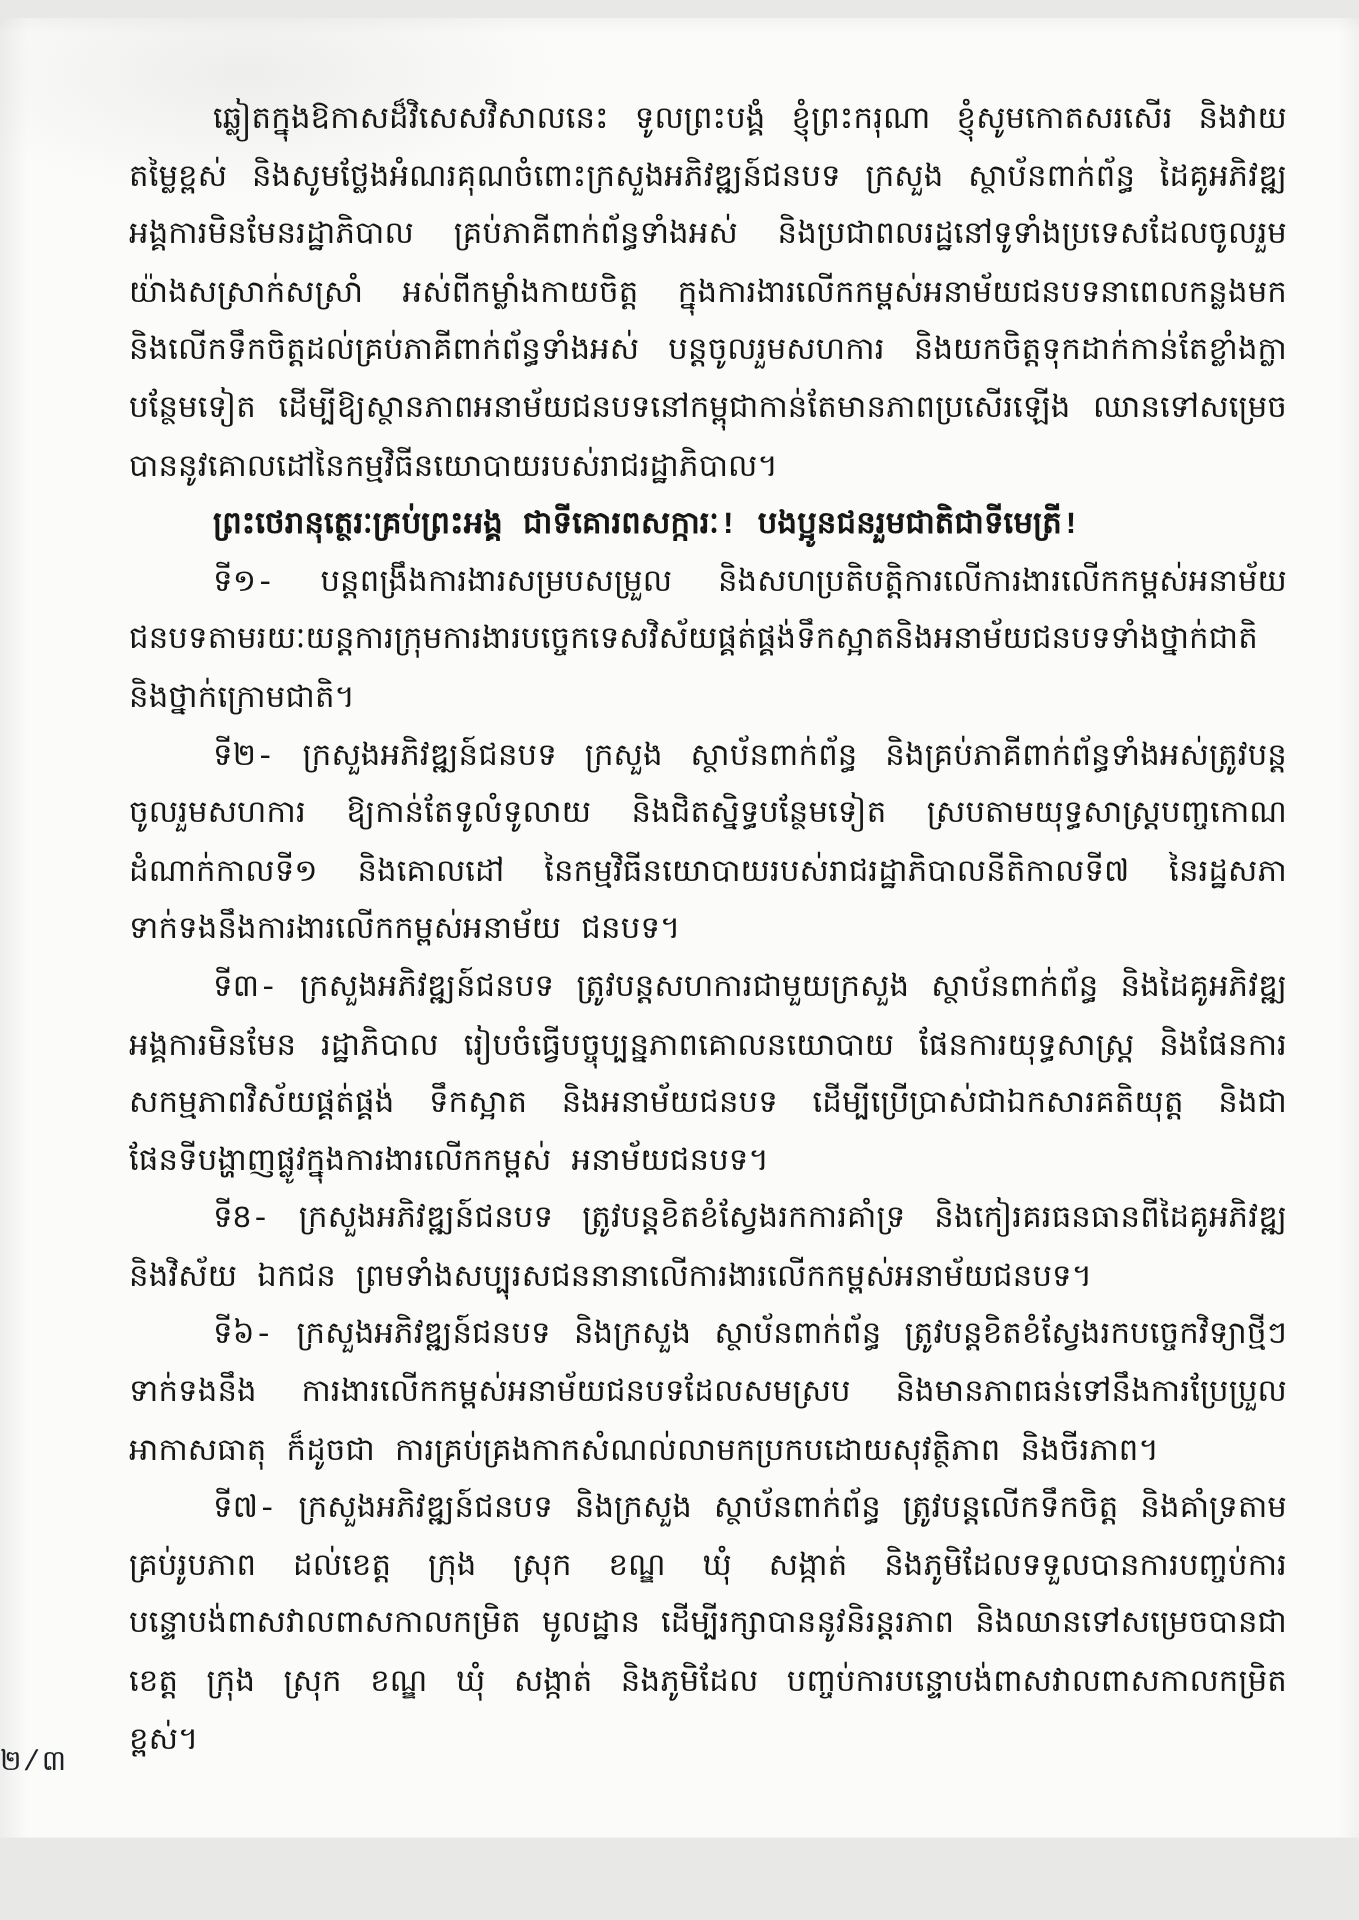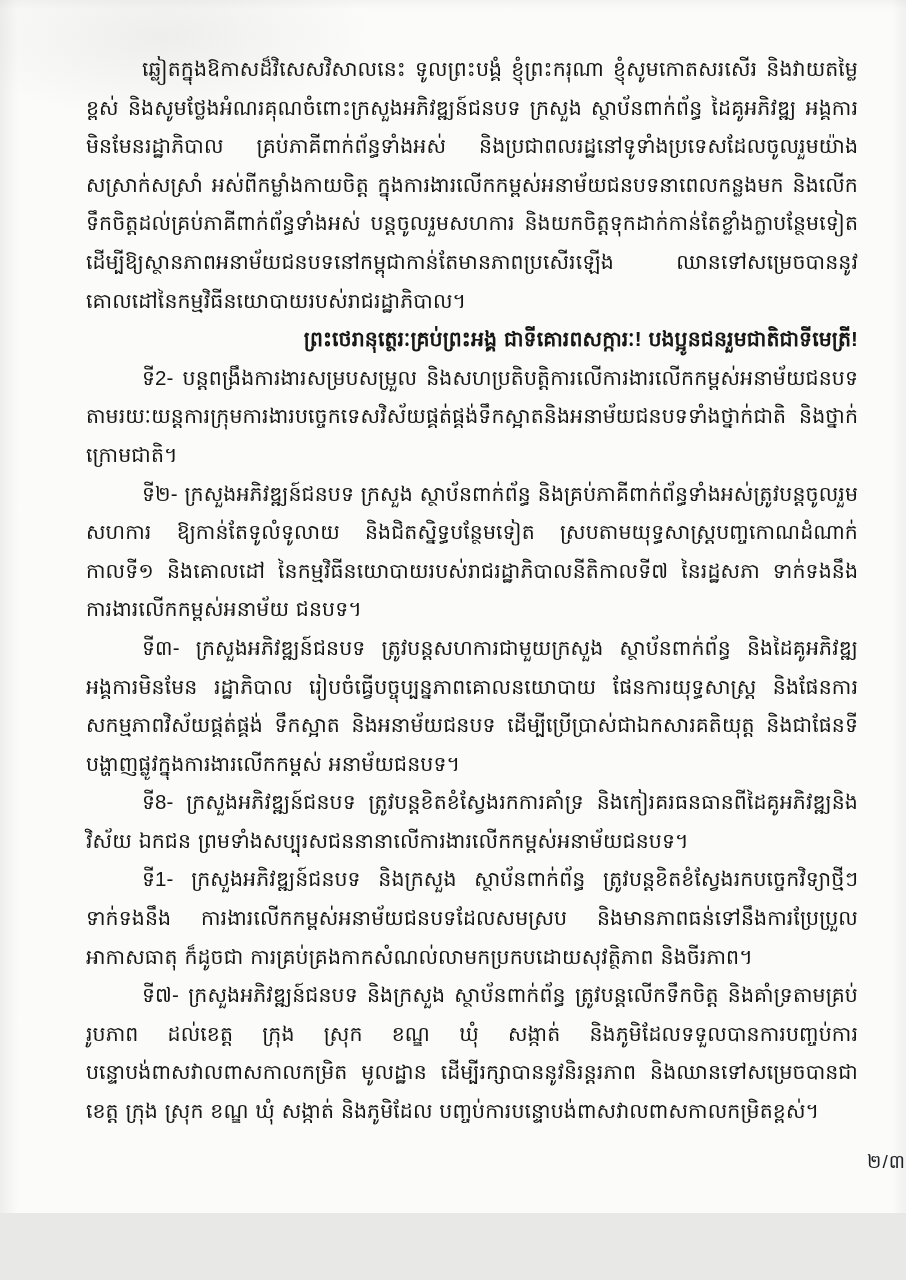--- a/index.html
+++ b/index.html
@@ -4,74 +4,74 @@
 <style>
   html, body {
     margin: 0;
     padding: 0;
     background: #e8e8e6;
   }
   .page {
     position: relative;
     width: 906px;
     height: 1213px;
-    margin: 0 auto;
+    margin: 12px auto;
     background:
       radial-gradient(ellipse 300px 120px at 18% 3%, rgba(120,120,118,0.10), rgba(0,0,0,0) 70%),
       linear-gradient(90deg, rgba(140,140,138,0.12) 0px, rgba(0,0,0,0) 18px),
       linear-gradient(270deg, rgba(150,150,148,0.10) 0px, rgba(0,0,0,0) 14px),
       linear-gradient(180deg, rgba(150,150,148,0.08) 0px, rgba(0,0,0,0) 10px),
       #fbfbfa;
     overflow: hidden;
-    font-family: Liberation Sans, sans-serif;
+    font-family: Liberation Mono, monospace;
     color: #161616;
   }
   .content {
     position: absolute;
     top: 50px;
     left: 86px;
     width: 772px;
   }
   .para {
     margin: 0;
     font-size: 20.5px;
     line-height: 38.6px;
     text-align: justify;
     text-indent: 56px;
     letter-spacing: 0.1px;
     word-spacing: 1px;
   }
   .para.heading {
     font-weight: bold;
-    text-align: right;
+    text-align: left;
   }
   .footer {
     position: absolute;
     bottom: 36px;
     left: 0;
     width: 100%;
-    text-align: right;
+    text-align: left;
   }
   .page-number {
     font-size: 19px;
     color: #1d2126;
     letter-spacing: 1px;
   }
 </style>
 </head>
 <body>
 
 <div class="page">
   <div class="content">
     <p class="para">ឆ្លៀតក្នុងឱកាសដ៏វិសេសវិសាលនេះ ទូលព្រះបង្គំ ខ្ញុំព្រះករុណា ខ្ញុំសូមកោតសរសើរ និងវាយតម្លៃខ្ពស់ និងសូមថ្លែងអំណរគុណចំពោះក្រសួងអភិវឌ្ឍន៍ជនបទ ក្រសួង ស្ថាប័នពាក់ព័ន្ធ ដៃគូអភិវឌ្ឍ អង្គការមិនមែនរដ្ឋាភិបាល គ្រប់ភាគីពាក់ព័ន្ធទាំងអស់ និងប្រជាពលរដ្ឋនៅទូទាំងប្រទេសដែលចូលរួមយ៉ាងសស្រាក់សស្រាំ អស់ពីកម្លាំងកាយចិត្ត ក្នុងការងារលើកកម្ពស់អនាម័យជនបទនាពេលកន្លងមក និងលើកទឹកចិត្តដល់គ្រប់ភាគីពាក់ព័ន្ធទាំងអស់ បន្តចូលរួមសហការ និងយកចិត្តទុកដាក់កាន់តែខ្លាំងក្លាបន្ថែមទៀត ដើម្បីឱ្យស្ថានភាពអនាម័យជនបទនៅកម្ពុជាកាន់តែមានភាពប្រសើរឡើង ឈានទៅសម្រេចបាននូវគោលដៅនៃកម្មវិធីនយោបាយរបស់រាជរដ្ឋាភិបាល។</p>
     <p class="para heading">ព្រះថេរានុត្ថេរៈគ្រប់ព្រះអង្គ ជាទីគោរពសក្ការៈ! បងប្អូនជនរួមជាតិជាទីមេត្រី!</p>
-    <p class="para">ទី2- បន្តពង្រឹងការងារសម្របសម្រួល និងសហប្រតិបត្តិការលើការងារលើកកម្ពស់អនាម័យជនបទតាមរយៈយន្តការក្រុមការងារបច្ចេកទេសវិស័យផ្គត់ផ្គង់ទឹកស្អាតនិងអនាម័យជនបទទាំងថ្នាក់ជាតិ និងថ្នាក់ក្រោមជាតិ។</p>
+    <p class="para">ទី១- បន្តពង្រឹងការងារសម្របសម្រួល និងសហប្រតិបត្តិការលើការងារលើកកម្ពស់អនាម័យជនបទតាមរយៈយន្តការក្រុមការងារបច្ចេកទេសវិស័យផ្គត់ផ្គង់ទឹកស្អាតនិងអនាម័យជនបទទាំងថ្នាក់ជាតិ និងថ្នាក់ក្រោមជាតិ។</p>
     <p class="para">ទី២- ក្រសួងអភិវឌ្ឍន៍ជនបទ ក្រសួង ស្ថាប័នពាក់ព័ន្ធ និងគ្រប់ភាគីពាក់ព័ន្ធទាំងអស់ត្រូវបន្តចូលរួមសហការ ឱ្យកាន់តែទូលំទូលាយ និងជិតស្និទ្ធបន្ថែមទៀត ស្របតាមយុទ្ធសាស្ត្របញ្ចកោណដំណាក់កាលទី១ និងគោលដៅ នៃកម្មវិធីនយោបាយរបស់រាជរដ្ឋាភិបាលនីតិកាលទី៧ នៃរដ្ឋសភា ទាក់ទងនឹងការងារលើកកម្ពស់អនាម័យ ជនបទ។</p>
     <p class="para">ទី៣- ក្រសួងអភិវឌ្ឍន៍ជនបទ ត្រូវបន្តសហការជាមួយក្រសួង ស្ថាប័នពាក់ព័ន្ធ និងដៃគូអភិវឌ្ឍ អង្គការមិនមែន រដ្ឋាភិបាល រៀបចំធ្វើបច្ចុប្បន្នភាពគោលនយោបាយ ផែនការយុទ្ធសាស្ត្រ និងផែនការសកម្មភាពវិស័យផ្គត់ផ្គង់ ទឹកស្អាត និងអនាម័យជនបទ ដើម្បីប្រើប្រាស់ជាឯកសារគតិយុត្ត និងជាផែនទីបង្ហាញផ្លូវក្នុងការងារលើកកម្ពស់ អនាម័យជនបទ។</p>
     <p class="para">ទី8- ក្រសួងអភិវឌ្ឍន៍ជនបទ ត្រូវបន្តខិតខំស្វែងរកការគាំទ្រ និងកៀរគរធនធានពីដៃគូអភិវឌ្ឍនិងវិស័យ ឯកជន ព្រមទាំងសប្បុរសជននានាលើការងារលើកកម្ពស់អនាម័យជនបទ។</p>
-    <p class="para">ទី1- ក្រសួងអភិវឌ្ឍន៍ជនបទ និងក្រសួង ស្ថាប័នពាក់ព័ន្ធ ត្រូវបន្តខិតខំស្វែងរកបច្ចេកវិទ្យាថ្មីៗទាក់ទងនឹង ការងារលើកកម្ពស់អនាម័យជនបទដែលសមស្រប និងមានភាពធន់ទៅនឹងការប្រែប្រួលអាកាសធាតុ ក៏ដូចជា ការគ្រប់គ្រងកាកសំណល់លាមកប្រកបដោយសុវត្ថិភាព និងចីរភាព។</p>
+    <p class="para">ទី៦- ក្រសួងអភិវឌ្ឍន៍ជនបទ និងក្រសួង ស្ថាប័នពាក់ព័ន្ធ ត្រូវបន្តខិតខំស្វែងរកបច្ចេកវិទ្យាថ្មីៗទាក់ទងនឹង ការងារលើកកម្ពស់អនាម័យជនបទដែលសមស្រប និងមានភាពធន់ទៅនឹងការប្រែប្រួលអាកាសធាតុ ក៏ដូចជា ការគ្រប់គ្រងកាកសំណល់លាមកប្រកបដោយសុវត្ថិភាព និងចីរភាព។</p>
     <p class="para">ទី៧- ក្រសួងអភិវឌ្ឍន៍ជនបទ និងក្រសួង ស្ថាប័នពាក់ព័ន្ធ ត្រូវបន្តលើកទឹកចិត្ត និងគាំទ្រតាមគ្រប់រូបភាព ដល់ខេត្ត ក្រុង ស្រុក ខណ្ឌ ឃុំ សង្កាត់ និងភូមិដែលទទួលបានការបញ្ចប់ការបន្ទោបង់ពាសវាលពាសកាលកម្រិត មូលដ្ឋាន ដើម្បីរក្សាបាននូវនិរន្តរភាព និងឈានទៅសម្រេចបានជាខេត្ត ក្រុង ស្រុក ខណ្ឌ ឃុំ សង្កាត់ និងភូមិដែល បញ្ចប់ការបន្ទោបង់ពាសវាលពាសកាលកម្រិតខ្ពស់។</p>
 
   </div>
   <div class="footer">
     <span class="page-number">២/៣</span>
   </div>
 </div>
 
 </body></html>

